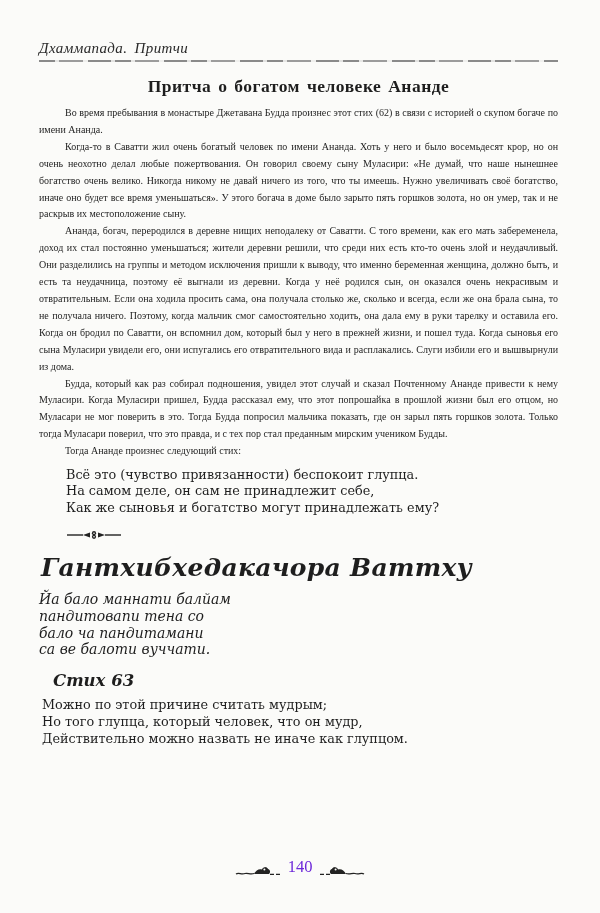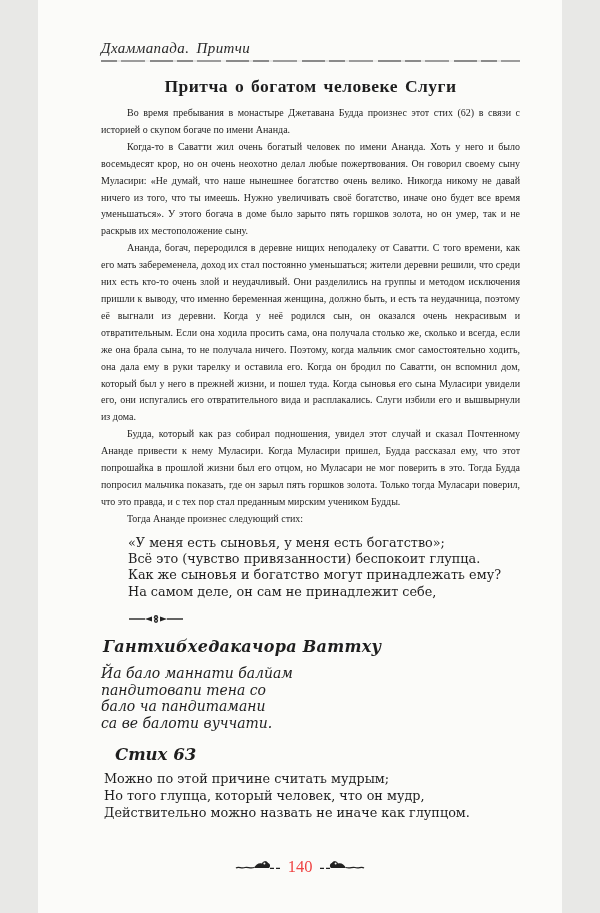--- a/index.html
+++ b/index.html
@@ -1,18 +1,18 @@
 <!DOCTYPE html>
 <html><head>
 <meta charset="utf-8">
 <style>
   html,body { margin:0; padding:0; background:#e8e8e6; }
   .page {
-    position:relative; width:524px; height:913px; margin:0 auto;
-    box-sizing:border-box; padding:40px 42px 0 63px; overflow:hidden;
+    position:relative; width:600px; height:913px; margin:0 auto;
+    box-sizing:border-box; padding:40px 42px 0 39px; overflow:hidden;
     background:#fbfbf9; color:#1e1e1e;
     font-family:"Liberation Serif", serif;
   }
   .running-head {
     font-style:italic; font-size:15px; letter-spacing:.4px; word-spacing:3px; color:#2a2a2a;
   }
   .head-rule {
     height:2px; margin-top:3px;
     background:repeating-linear-gradient(90deg,
       #8a8a8a 0 16px, rgba(138,138,138,.18) 16px 20px,
@@ -25,60 +25,59 @@
   }
   p.body {
     margin:0; font-size:10px; line-height:16.9px;
     text-align:justify; text-indent:26px;
   }
   .verse { font-family:"DejaVu Serif", serif; }
   .quote-verse { margin:7px 0 0 27px; font-size:12.8px; line-height:16.3px; }
   .divider { margin:14px 0 0 28px; line-height:0; }
   .pali-heading {
     margin:13px 0 0 2px; font-family:"DejaVu Serif", serif;
-    font-style:italic; font-weight:bold; font-size:16px; letter-spacing:.3px;
+    font-style:italic; font-weight:bold; font-size:25px; letter-spacing:.3px;
   }
   .pali-verse {
     margin:9px 0 0 0; font-family:"DejaVu Serif", serif;
     font-style:italic; font-size:14px; line-height:16.8px;
   }
   .verse-heading {
     margin:13px 0 0 14px; font-family:"DejaVu Serif", serif;
     font-style:italic; font-weight:bold; font-size:16.5px;
   }
   .verse-63 { margin:7px 0 0 3px; font-size:12.8px; line-height:16.9px; }
   .footer {
     position:absolute; left:0; right:0; bottom:36px;
-    display:flex; align-items:flex-start; justify-content:center; gap:7px;
-    font-size:16.5px; color:#ef4444;
+    display:flex; align-items:flex-end; justify-content:center; gap:7px;
+    font-size:16.5px; color:#6d28d9;
   }
   .footer svg { display:block; }
   .orn-right { transform:scaleX(-1); }
 </style>
 </head>
 <body>
 
 <div class="page" style="background: rgb(251, 251, 249); color: rgb(30, 30, 30);">
 
   <div class="running-head">Дхаммапада. Притчи</div>
   <div class="head-rule"></div>
 
-  <h1 class="title">Притча о богатом человеке Слуги</h1>
+  <h1 class="title">Притча о богатом человеке Ананде</h1>
 
   <p class="body">Во время пребывания в монастыре Джетавана Будда произнес этот стих (62) в связи с историей о скупом богаче по имени Ананда.</p>
   <p class="body">Когда-то в Саватти жил очень богатый человек по имени Ананда. Хоть у него и было восемьдесят крор, но он очень неохотно делал любые пожертвования. Он говорил своему сыну Муласири: «Не думай, что наше нынешнее богатство очень велико. Никогда никому не давай ничего из того, что ты имеешь. Нужно увеличивать своё богатство, иначе оно будет все время уменьшаться». У этого богача в доме было зарыто пять горшков золота, но он умер, так и не раскрыв их местоположение сыну.</p>
   <p class="body">Ананда, богач, переродился в деревне нищих неподалеку от Саватти. С того времени, как его мать забеременела, доход их стал постоянно уменьшаться; жители деревни решили, что среди них есть кто-то очень злой и неудачливый. Они разделились на группы и методом исключения пришли к выводу, что именно беременная женщина, должно быть, и есть та неудачница, поэтому её выгнали из деревни. Когда у неё родился сын, он оказался очень некрасивым и отвратительным. Если она ходила просить сама, она получала столько же, сколько и всегда, если же она брала сына, то не получала ничего. Поэтому, когда мальчик смог самостоятельно ходить, она дала ему в руки тарелку и оставила его. Когда он бродил по Саватти, он вспомнил дом, который был у него в прежней жизни, и пошел туда. Когда сыновья его сына Муласири увидели его, они испугались его отвратительного вида и расплакались. Слуги избили его и вышвырнули из дома.</p>
   <p class="body">Будда, который как раз собирал подношения, увидел этот случай и сказал Почтенному Ананде привести к нему Муласири. Когда Муласири пришел, Будда рассказал ему, что этот попрошайка в прошлой жизни был его отцом, но Муласари не мог поверить в это. Тогда Будда попросил мальчика показать, где он зарыл пять горшков золота. Только тогда Муласари поверил, что это правда, и с тех пор стал преданным мирским учеником Будды.</p>
   <p class="body">Тогда Ананде произнес следующий стих:</p>
 
   <div class="verse quote-verse">
-    <div>«У меня есть сыновья, у меня есть богатство»;</div>
     <div>Всё это (чувство привязанности) беспокоит глупца.</div>
+    <div>На самом деле, он сам не принадлежит себе,</div>
     <div>Как же сыновья и богатство могут принадлежать ему?</div>
-    <div>На самом деле, он сам не принадлежит себе,</div>
   </div>
 
   <div class="divider">
     <svg width="54" height="10" viewBox="0 0 54 10" xmlns="http://www.w3.org/2000/svg">
       <line x1="0" y1="5" x2="16" y2="5" stroke="#222" stroke-width="1.4"></line>
       <path d="M16,5 L23,2.6 L23,7.4 Z" fill="#222"></path>
       <circle cx="27" cy="3.2" r="2.1" fill="#222"></circle>
       <circle cx="27" cy="6.8" r="2.1" fill="#222"></circle>
       <circle cx="27" cy="3.2" r="0.8" fill="#fbfbf9"></circle>
       <circle cx="27" cy="6.8" r="0.8" fill="#fbfbf9"></circle>

